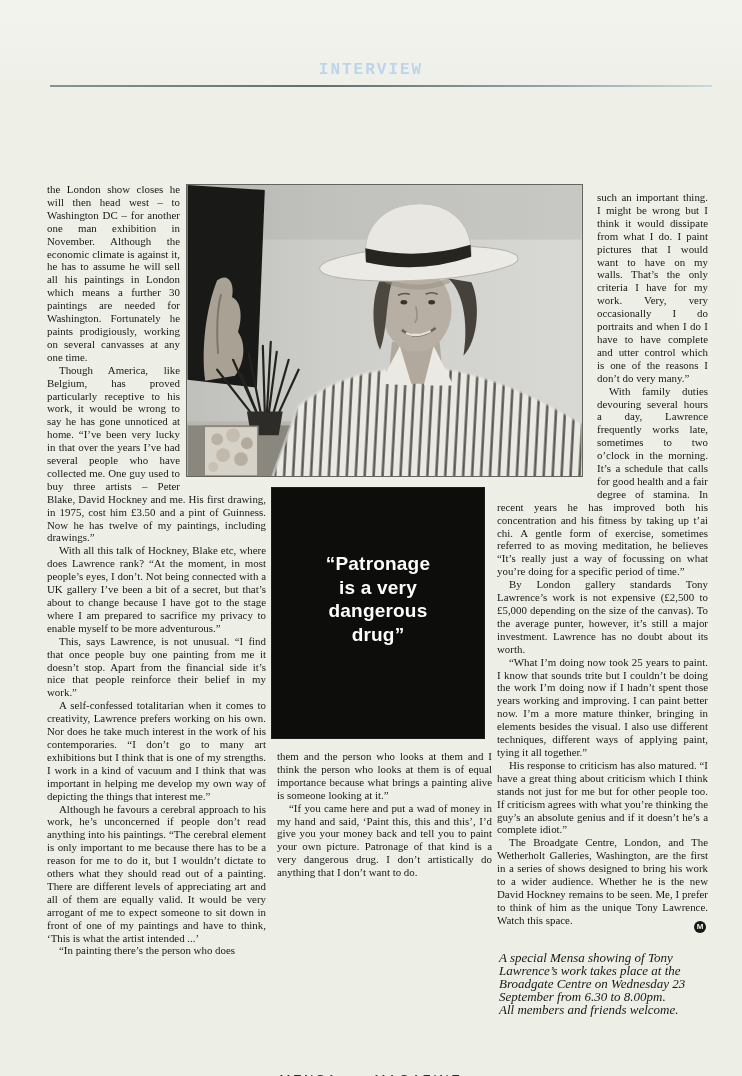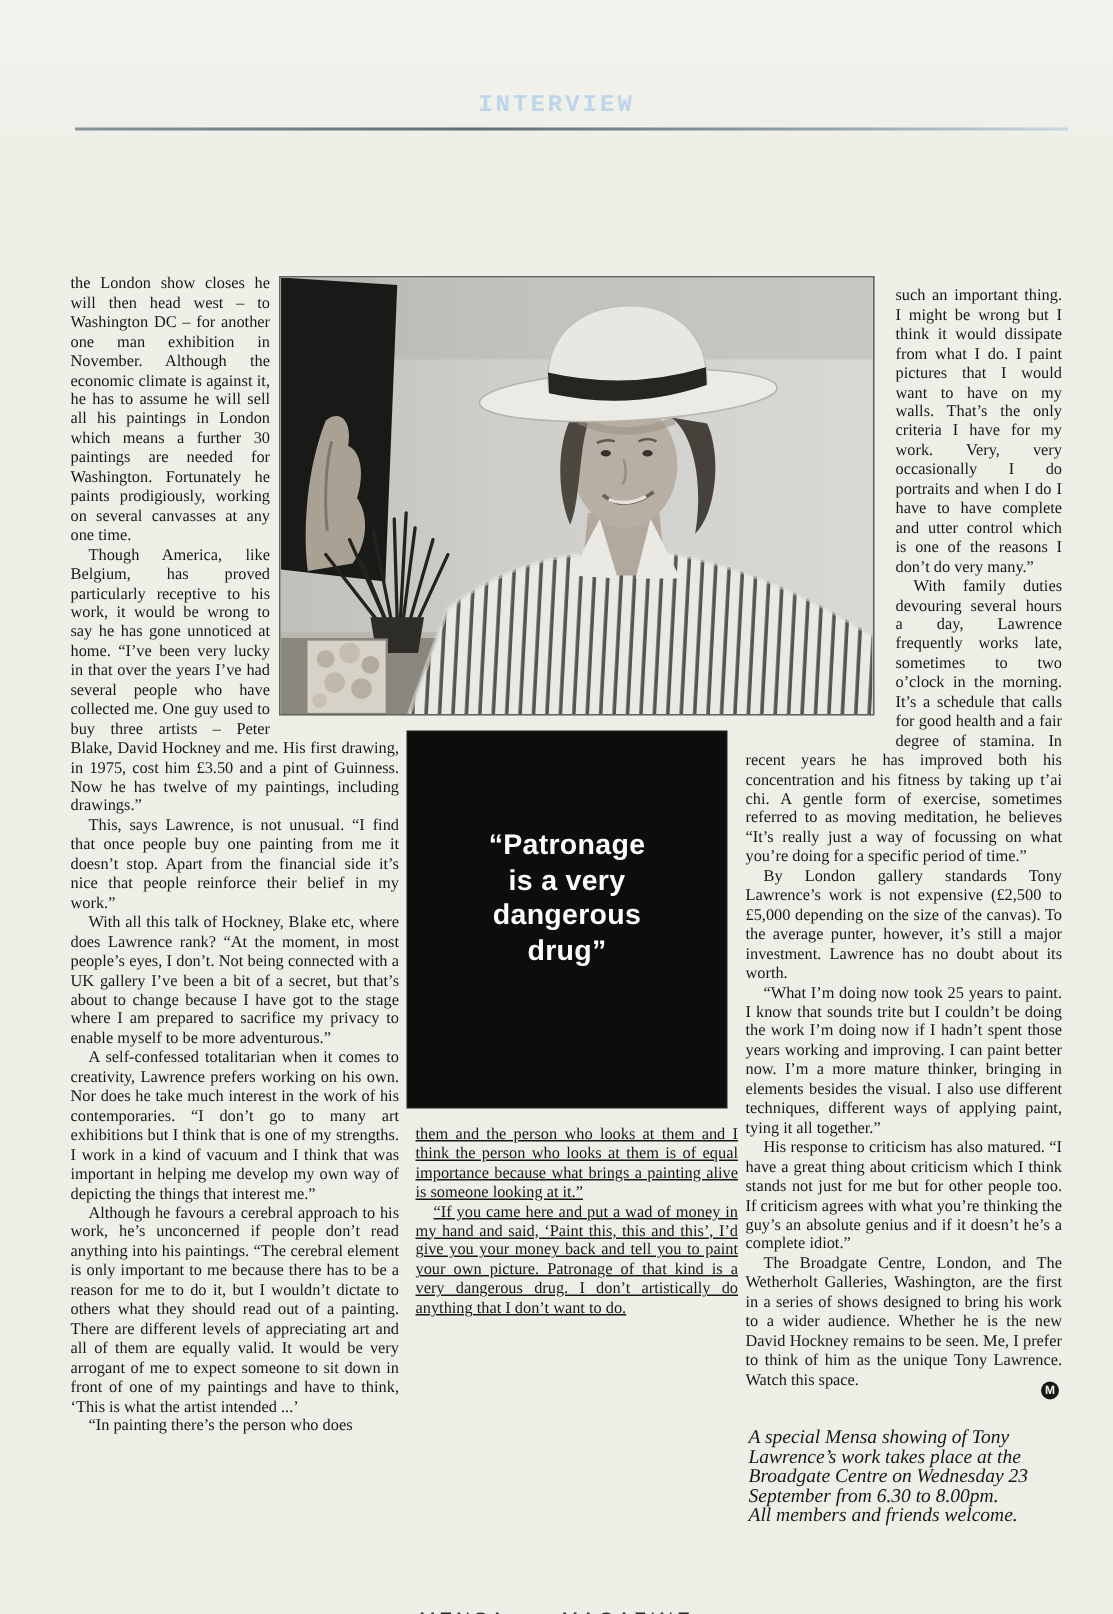--- a/index.html
+++ b/index.html
@@ -21,21 +21,21 @@
   .photo{
     position:absolute;left:186px;top:184px;width:397px;height:293px;
     border:1px solid #63635f;box-sizing:border-box;background:#cfcfcb;
   }
   .photo svg{display:block;width:100%;height:100%;}
   .col{
     position:absolute;font-size:10.9px;line-height:12.9px;text-align:justify;
     color:#181716;
   }
   .col1{left:47px;top:183px;width:219px;}
-  .col2{left:277px;top:750px;width:215px;text-decoration:underline;}
+  .col2{left:277px;top:750px;width:215px;}
   .col3{left:497px;top:191px;width:211px;}
   .spacer-r{float:right;width:86px;height:297px;}
   .spacer-l{float:left;width:100px;height:297px;}
   .para{margin:0;text-indent:12px;}
   .para.cont{text-indent:0;}
   .quote-box{
     position:absolute;left:272px;top:488px;width:212px;height:250px;
     background:#0d0d0c;display:flex;align-items:center;justify-content:center;
     box-shadow:0 0 0 1px #1c1c1a;
   }
@@ -151,22 +151,22 @@
         </g>
       </g>
     </svg>
   </div>
 
   <div class="col col1">
     <div class="spacer-r"></div>
     <div>
         <p class="para cont">the London show closes he will then head west – to Washington DC – for another one man exhibition in November. Although the economic climate is against it, he has to assume he will sell all his paintings in London which means a further 30 paintings are needed for Washington. Fortunately he paints prodigiously, working on several canvasses at any one time.</p>
         <p class="para">Though America, like Belgium, has proved particularly receptive to his work, it would be wrong to say he has gone unnoticed at home. “I’ve been very lucky in that over the years I’ve had several people who have collected me. One guy used to buy three artists – Peter Blake, David Hockney and me. His first drawing, in 1975, cost him £3.50 and a pint of Guinness. Now he has twelve of my paintings, including drawings.”</p>
+        <p class="para">With all this talk of Hockney, Blake etc, where does Lawrence rank? “At the moment, in most people’s eyes, I don’t. Not being connected with a UK gallery I’ve been a bit of a secret, but that’s about to change because I have got to the stage where I am prepared to sacrifice my privacy to enable myself to be more adventurous.”</p>
         <p class="para">This, says Lawrence, is not unusual. “I find that once people buy one painting from me it doesn’t stop. Apart from the financial side it’s nice that people reinforce their belief in my work.”</p>
-        <p class="para">With all this talk of Hockney, Blake etc, where does Lawrence rank? “At the moment, in most people’s eyes, I don’t. Not being connected with a UK gallery I’ve been a bit of a secret, but that’s about to change because I have got to the stage where I am prepared to sacrifice my privacy to enable myself to be more adventurous.”</p>
         <p class="para">A self-confessed totalitarian when it comes to creativity, Lawrence prefers working on his own. Nor does he take much interest in the work of his contemporaries. “I don’t go to many art exhibitions but I think that is one of my strengths. I work in a kind of vacuum and I think that was important in helping me develop my own way of depicting the things that interest me.”</p>
         <p class="para">Although he favours a cerebral approach to his work, he’s unconcerned if people don’t read anything into his paintings. “The cerebral element is only important to me because there has to be a reason for me to do it, but I wouldn’t dictate to others what they should read out of a painting. There are different levels of appreciating art and all of them are equally valid. It would be very arrogant of me to expect someone to sit down in front of one of my paintings and have to think, ‘This is what the artist intended ...’</p>
         <p class="para">“In painting there’s the person who does</p>
       </div>
   </div>
 
   <div class="quote-box">
     <div class="quote-text">“Patronage
 is a very
 dangerous

